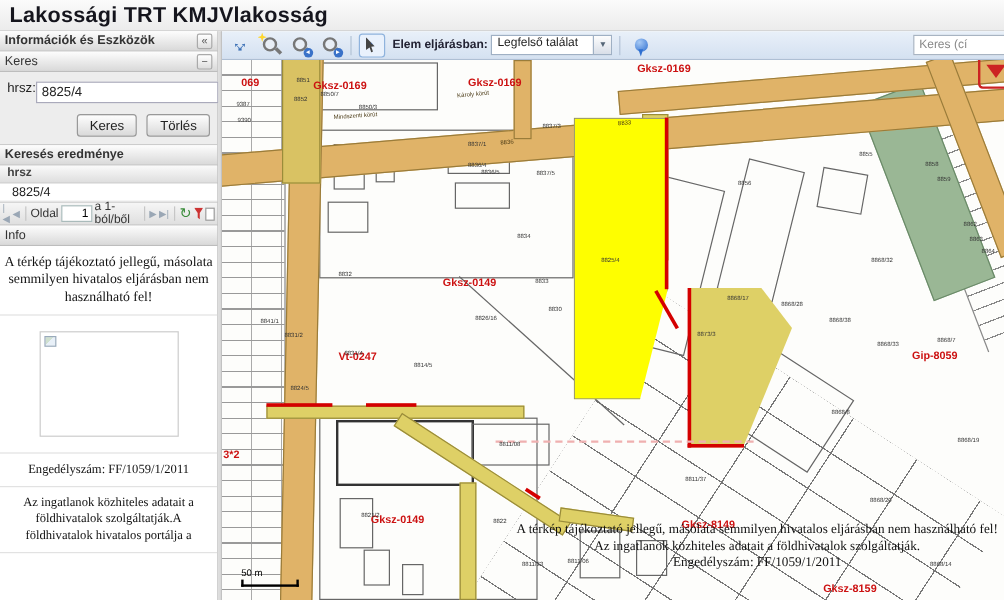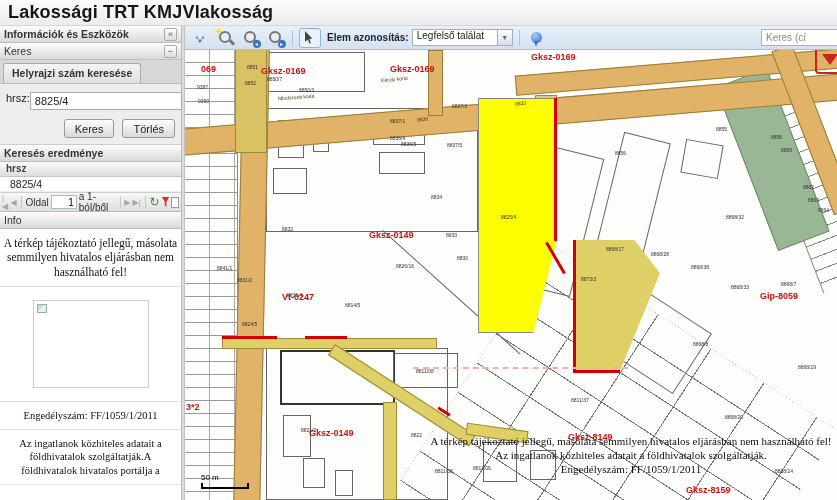--- a/index.html
+++ b/index.html
@@ -100,23 +100,20 @@
 
     <div class="sidebar">
       <div class="phead">
         <span class="t">Információk és Eszközök</span>
         <span class="tool">«</span>
       </div>
       <div class="phead">
         <span class="t" style="font-weight:normal">Keres</span>
         <span class="tool">−</span>
       </div>
-      <div class="tabstrip">
-        <span class="tab">Helyrajzi szám keresése</span>
-      </div>
       <div class="formarea">
         <div class="frow">
           <label>hrsz:</label>
           <input value="8825/4" style="">
         </div>
         <div class="btnrow">
           <button class="btn">Keres</button>
           <button class="btn">Törlés</button>
         </div>
       </div>
@@ -181,21 +178,21 @@
           <span class="mag">
               <span class="badge">▸</span>
             </span>
         </span>
         <span class="vsep"></span>
         <span class="tbtn pressed">
           <span class="cursorico">
               <span class="qdot"></span>
             </span>
         </span>
-        <span class="tlabel">Elem azonosítás:</span>
+        <span class="tlabel">Elem eljárásban:</span>
         <span class="combo">
           <span class="val">Legfelső találat</span>
           <span class="trig">▼</span>
         </span>
         <span class="vsep"></span>
         <span class="tbtn">
           <span class="pin"></span>
         </span>
         <input class="mapsearch" value="Keres (cí" style="">
       </div>
@@ -262,21 +259,21 @@
         <span class="zlabel" style="left: 16px; top: 14px;">069</span>
             <span class="zlabel" style="left: 76px; top: 16px;">Gksz-0169</span>
             <span class="zlabel" style="left: 205px; top: 14px;">Gksz-0169</span>
             <span class="zlabel" style="left: 346px; top: 2px;">Gksz-0169</span>
             <span class="zlabel" style="left: 184px; top: 180px;">Gksz-0149</span>
             <span class="zlabel" style="left: 97px; top: 242px;">Vt-0247</span>
             <span class="zlabel" style="left: 124px; top: 378px;">Gksz-0149</span>
             <span class="zlabel" style="left: 575px; top: 241px;">Gip-8059</span>
             <span class="zlabel" style="left: 383px; top: 382px;">Gksz-8149</span>
             <span class="zlabel" style="left: 501px; top: 435px;">Gksz-8159</span>
-            <span class="zlabel" style="left: 1px; top: 352px;">3*2</span>
+            <span class="zlabel" style="left: 1px; top: 324px;">3*2</span>
           </div>
         <div>
 
         <span class="plabel" style="left: 12px; top: 34px;">9387</span>
             <span class="plabel" style="left: 13px; top: 48px;">9390</span>
             <span class="plabel" style="left: 62px; top: 14px;">8851</span>
             <span class="plabel" style="left: 60px; top: 30px;">8852</span>
             <span class="plabel" style="left: 82px; top: 26px;">8850/7</span>
             <span class="plabel" style="left: 114px; top: 37px;">8850/3</span>
             <span class="plabel" style="left: 205px; top: 68px;">8837/1</span>

